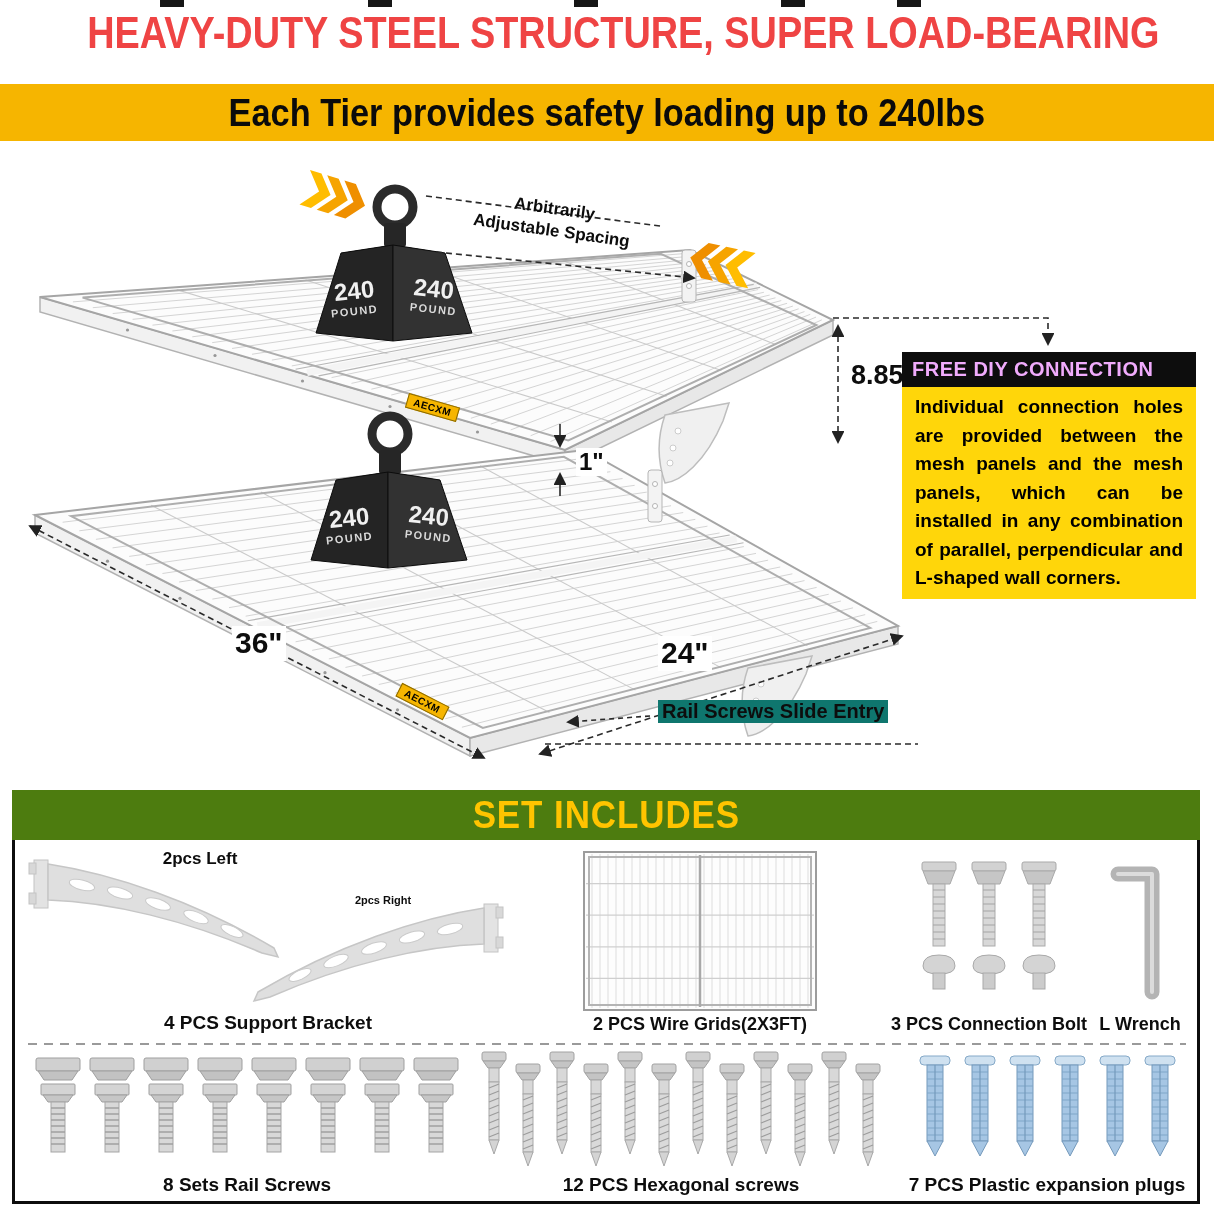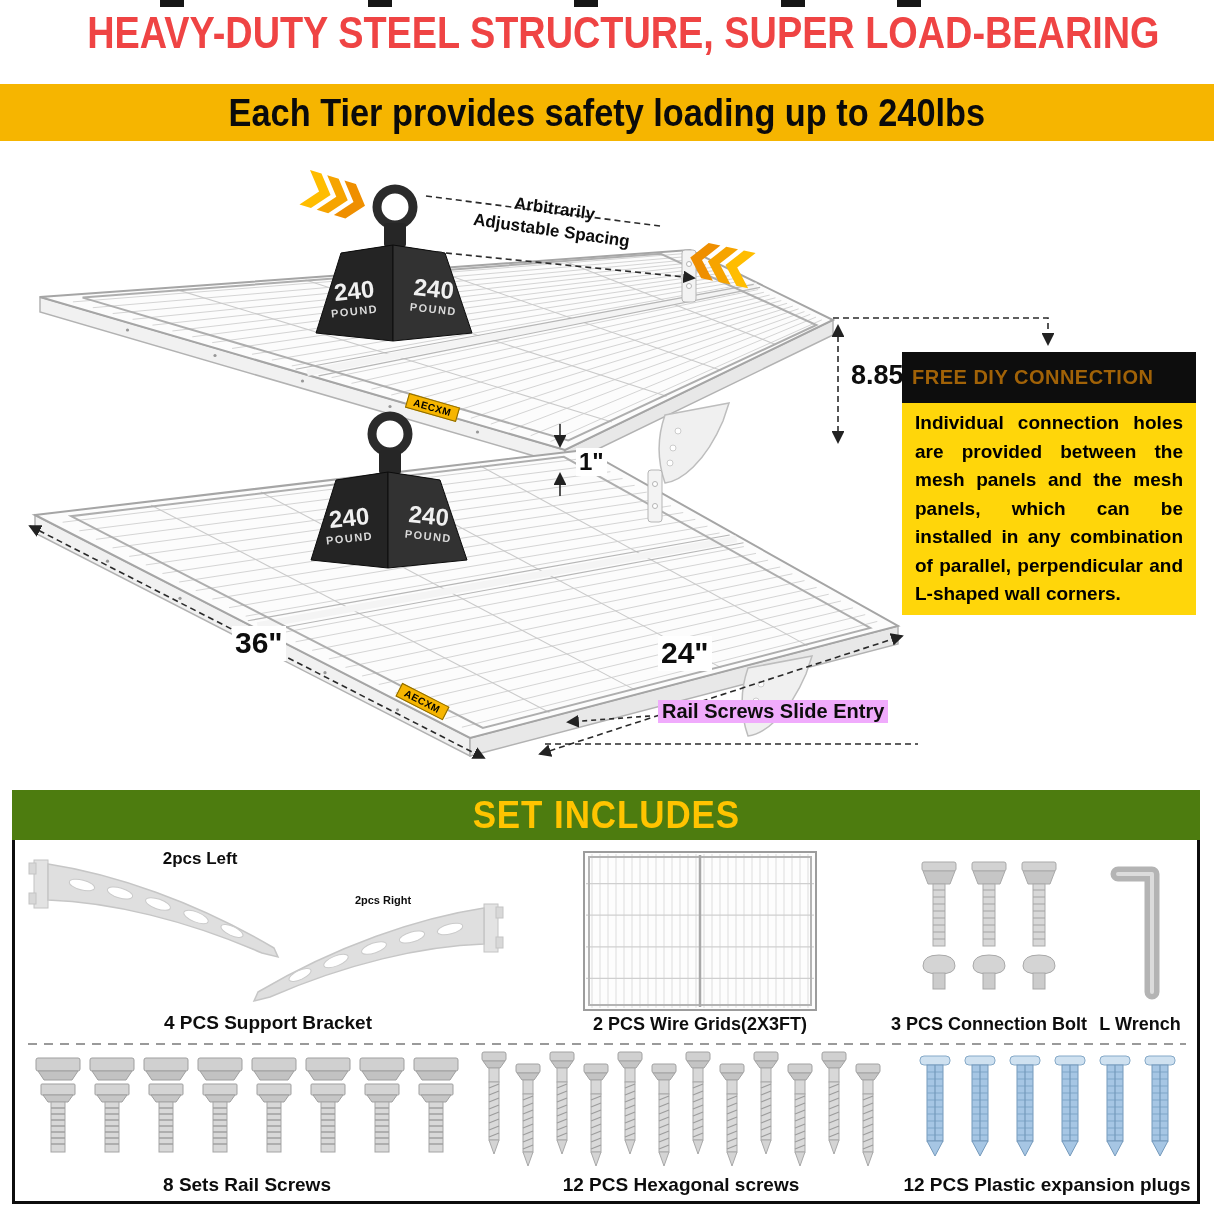--- a/index.html
+++ b/index.html
@@ -10,21 +10,21 @@
   #main-title{position:absolute;top:8px;left:0;width:100%;text-align:right;font-size:44px;font-weight:800;white-space:nowrap;color:#ef4444}
   #main-title>span{display:inline-block;transform:scaleX(.86);transform-origin:center}
   #banner{position:absolute;top:84px;left:0;width:100%;height:57px;background:#F6B500;text-align:center;line-height:57px;font-size:39px;font-weight:700;white-space:nowrap;color:#0b0b0b}
   #banner>span{display:inline-block;transform:scaleX(.88);transform-origin:center}
   svg.layer{position:absolute;left:0}
   .lbl{position:absolute;font-weight:700;color:#0d0d0d;line-height:1.15}
   .dim{font-size:27px;background:#fff;padding:0 3px}
   .blk{display:block}
   .spacing-note{position:absolute;left:458px;top:198px;width:190px;transform:rotate(8deg);font-weight:700;font-size:17px;text-align:center;line-height:1.3;color:#0d0d0d}
   .infobox{position:absolute;left:902px;top:352px;width:294px}
-  .infobox .hd{background:#0d0d0d;color:#a16207;font-weight:700;font-size:20px;letter-spacing:.5px;padding:14px 10px}
+  .infobox .hd{background:#0d0d0d;color:#f0abfc;font-weight:700;font-size:20px;letter-spacing:.5px;padding:6px 10px}
   .infobox .bd{background:#FFD60A;color:#000;font-weight:700;font-size:19px;line-height:1.5;text-align:justify;padding:6px 13px}
   .brand{position:absolute;background:#F6B500;color:#000;font-size:10px;font-weight:700;padding:1px 6px;border:1px solid #8a6a00;letter-spacing:.5px}
   .wnum{font-family:"Liberation Sans",sans-serif;font-size:24px;font-weight:700;fill:#f0f0f0;text-anchor:middle}
   .wunit{font-family:"Liberation Sans",sans-serif;font-size:11px;font-weight:700;fill:#d9d9d9;text-anchor:middle;letter-spacing:1.5px}
   #setbox{position:absolute;left:12px;top:790px;width:1188px;height:414px;border:3px solid #0d0d0d;background:#fff}
   #set-title{position:absolute;left:12px;top:790px;width:1188px;height:50px;background:#4d7c0f;color:#FFC400;text-align:center;line-height:50px;font-size:38px;font-weight:800;letter-spacing:1px}
   #set-title>span{display:inline-block;transform:scaleX(.92);transform-origin:center}
   .cap{font-size:19px;text-align:center}
 </style>
 </head>
@@ -207,21 +207,21 @@
   </svg>
 
   <div class="spacing-note">
     <span class="blk">Arbitrarily</span>
     <span class="blk">Adjustable Spacing</span>
   </div>
   <div class="lbl dim" style="left:848px;top:360px">8.85"</div>
   <div class="lbl dim" style="left:576px;top:448px;font-size:24px">1"</div>
   <div class="lbl dim" style="left:232px;top:626px;font-size:30px">36"</div>
   <div class="lbl dim" style="left:658px;top:636px;font-size:30px">24"</div>
-  <div class="lbl" style="left:658px;top:700px;font-size:20px;background:#f0abfc;padding:0 4px">Rail Screws Slide Entry</div>
+  <div class="lbl" style="left:658px;top:700px;font-size:20px;background:#0f766e;padding:0 4px">Rail Screws Slide Entry</div>
   <div class="brand" style="left:406px;top:400px;transform:rotate(16deg)">AECXM</div>
   <div class="brand" style="left:396px;top:694px;transform:rotate(27deg)">AECXM</div>
 
   <div class="infobox">
     <div class="hd">FREE DIY CONNECTION</div>
     <div class="bd">Individual connection holes are provided between the mesh panels and the mesh panels, which can be installed in any combination of parallel, perpendicular and L-shaped wall corners.</div>
   </div>
 
   <div id="setbox"></div>
   <div id="set-title"><span>SET INCLUDES</span></div>
@@ -372,15 +372,15 @@
   </svg>
 
   <div class="lbl" style="left:140px;top:849px;width:120px;text-align:center;font-size:17px">2pcs Left</div>
   <div class="lbl" style="left:318px;top:894px;width:130px;text-align:center;font-size:11px">2pcs Right</div>
   <div class="lbl cap" style="left:143px;top:1012px;width:250px">4 PCS Support Bracket</div>
   <div class="lbl cap" style="left:578px;top:1014px;width:244px;font-size:18px">2 PCS Wire Grids(2X3FT)</div>
   <div class="lbl cap" style="left:889px;top:1014px;width:200px;font-size:18px">3 PCS Connection Bolt</div>
   <div class="lbl cap" style="left:1090px;top:1014px;width:100px;font-size:18px">L Wrench</div>
   <div class="lbl cap" style="left:127px;top:1174px;width:240px">8 Sets Rail Screws</div>
   <div class="lbl cap" style="left:551px;top:1174px;width:260px">12 PCS Hexagonal screws</div>
-  <div class="lbl cap" style="left:897px;top:1174px;width:300px">12 PCS Plastic expansion plugs</div>
+  <div class="lbl cap" style="left:897px;top:1174px;width:300px">7 PCS Plastic expansion plugs</div>
 
 </div>
 
 </body></html>

